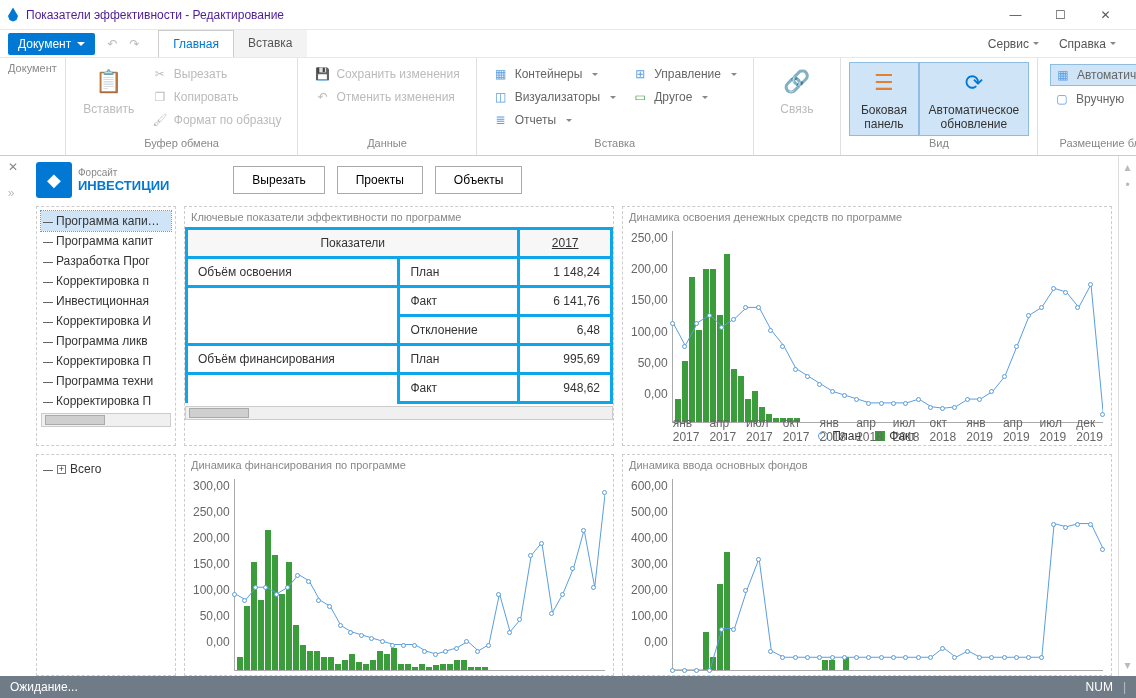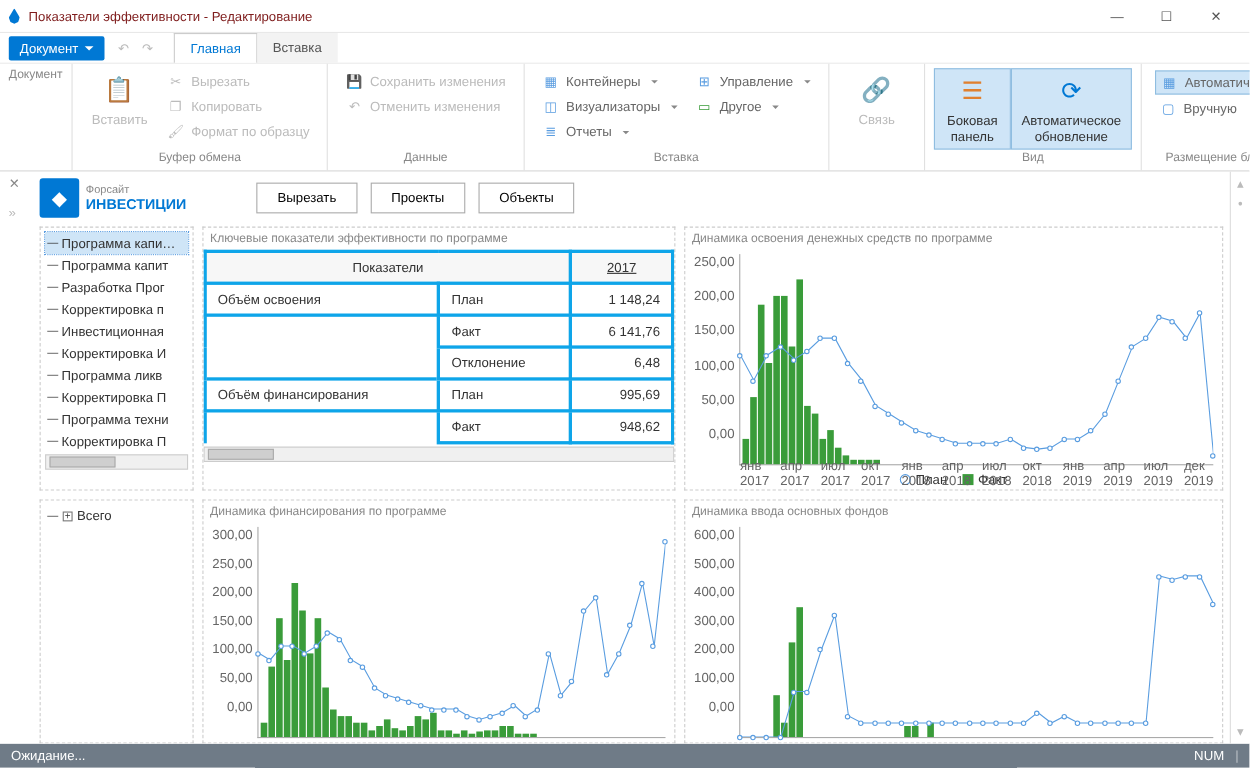--- a/index.html
+++ b/index.html
@@ -1,19 +1,19 @@
 <!DOCTYPE html>
 <html><head>
 <meta charset="utf-8">
 <style>
 *{box-sizing:border-box;margin:0;padding:0;font-family:"Segoe UI",Tahoma,sans-serif;font-size:12px}
 body{background:#fff;color:#333;user-select:none}
 .titlebar{height:30px;background:#fff;display:flex;align-items:center;padding:0 8px;border-bottom:1px solid #e8e8e8}
 .titlebar .drop{width:10px;height:14px;background:#0078d4;clip-path:polygon(50% 0,100% 60%,85% 90%,50% 100%,15% 90%,0 60%);margin-right:8px}
-.titlebar-title{flex:1;color:#7f1d1d}
+.titlebar-title{flex:1;color:#4c1d95}
 .winbtn{width:45px;height:30px;display:flex;align-items:center;justify-content:center;color:#555;cursor:pointer}
 .menurow{height:28px;display:flex;align-items:center;background:#fff;border-bottom:1px solid #e8e8e8;padding-left:8px}
 .docbtn{background:#0078d4;color:#fff;padding:4px 10px;border-radius:2px;display:flex;align-items:center;gap:6px;cursor:pointer}
 .docbtn::after{content:"";border:4px solid transparent;border-top-color:#fff;margin-top:4px}
 .qat{display:flex;margin-left:8px;gap:4px}
 .qat span{width:18px;height:18px;display:flex;align-items:center;justify-content:center;color:#bbb;cursor:pointer}
 .tabs{display:flex;margin-left:15px}
 .tab{padding:6px 14px;cursor:pointer;background:#f3f3f3;color:#555}
 .tab.active{color:#0078d4;border:1px solid #ccc;border-bottom:none;background:#fff}
 .menurow-right{margin-left:auto;display:flex;gap:4px;padding-right:12px}
@@ -87,20 +87,28 @@
   <div class="docbtn">
       <span>Документ</span>
     </div>
   <div class="qat">
     <span>↶</span>
     <span>↷</span>
   </div>
   <div class="tabs">
     <div class="tab active">Главная</div>
     <div class="tab">Вставка</div>
+  </div>
+  <div class="menurow-right">
+    <div class="item">
+        <span>Сервис</span>
+      </div>
+    <div class="item">
+        <span>Справка</span>
+      </div>
   </div>
 </div>
 
 <div class="ribbon">
   <div class="rgroup">
     <div class="rgroup-title">Документ</div>
   </div>
   <div class="rgroup">
     <div class="rgroup-body">
       <div class="bigbtn">

